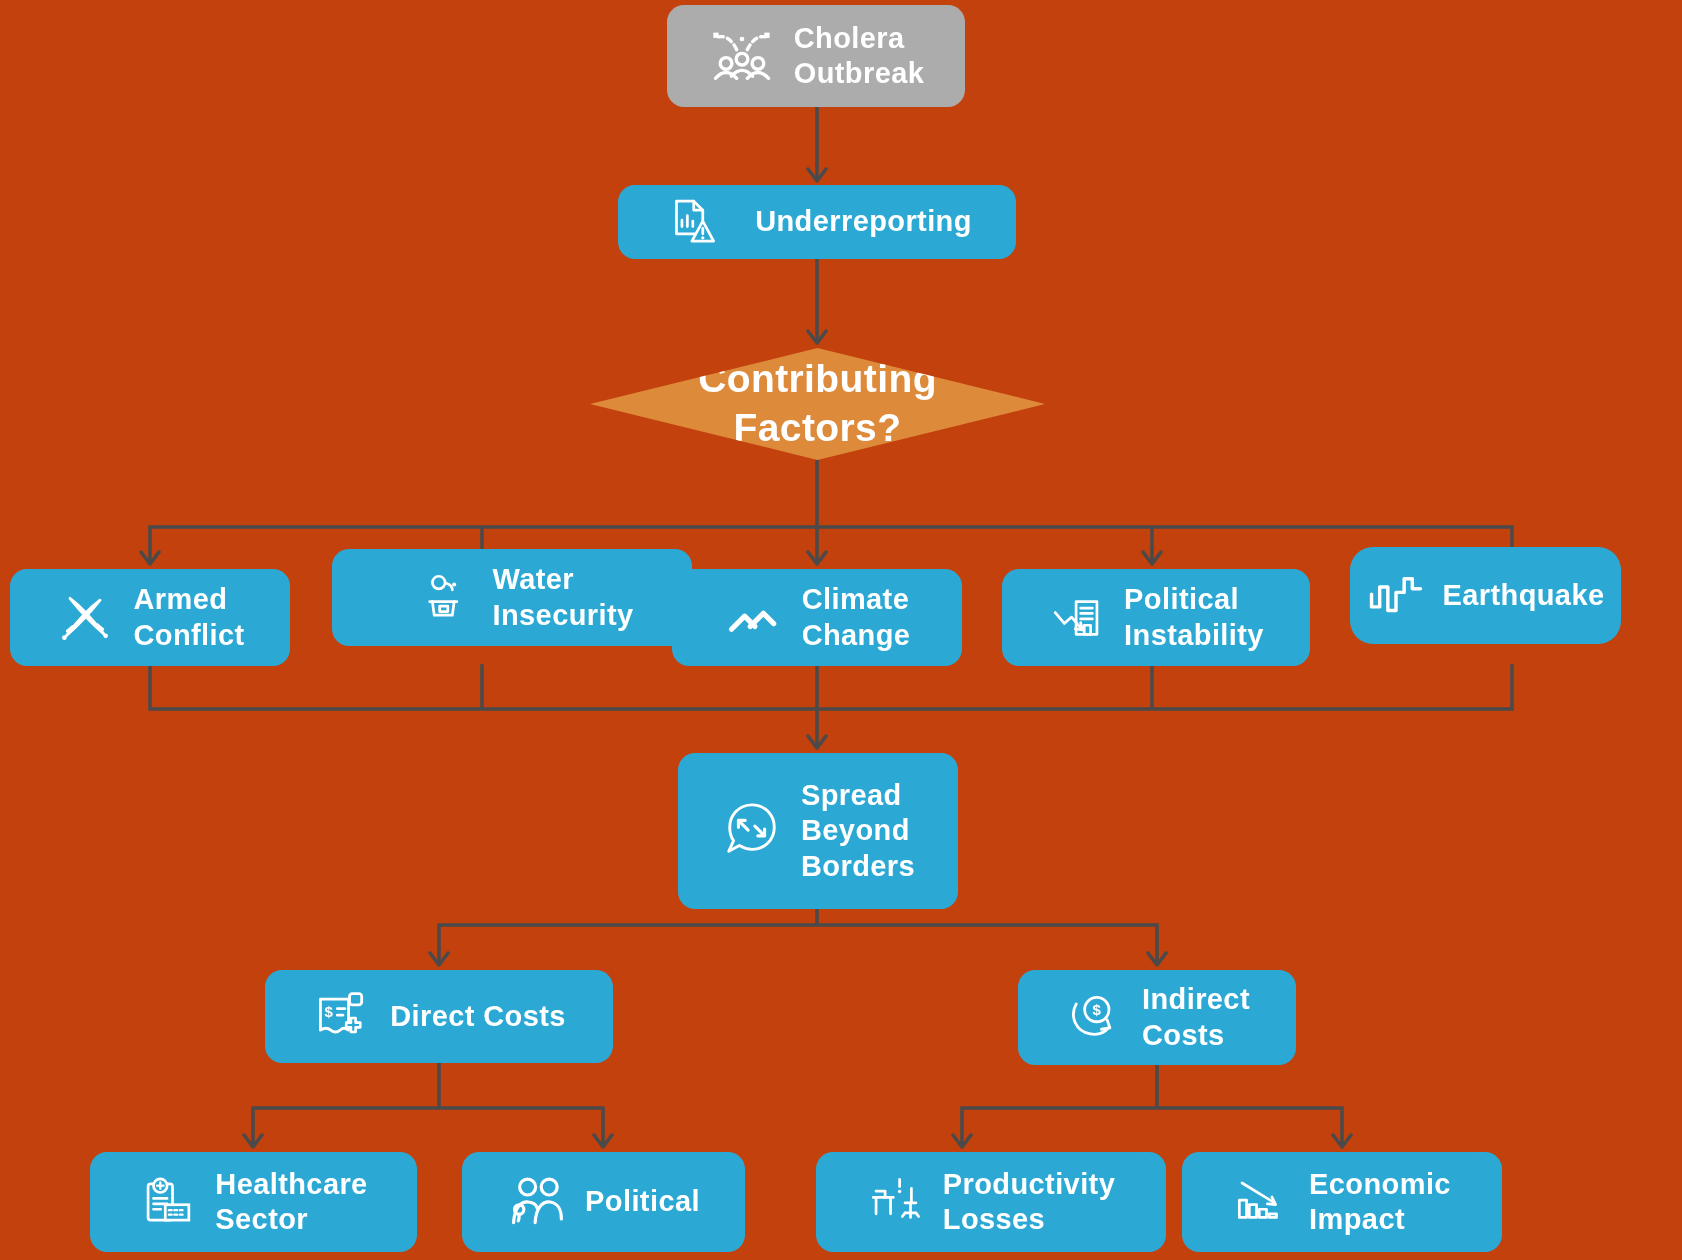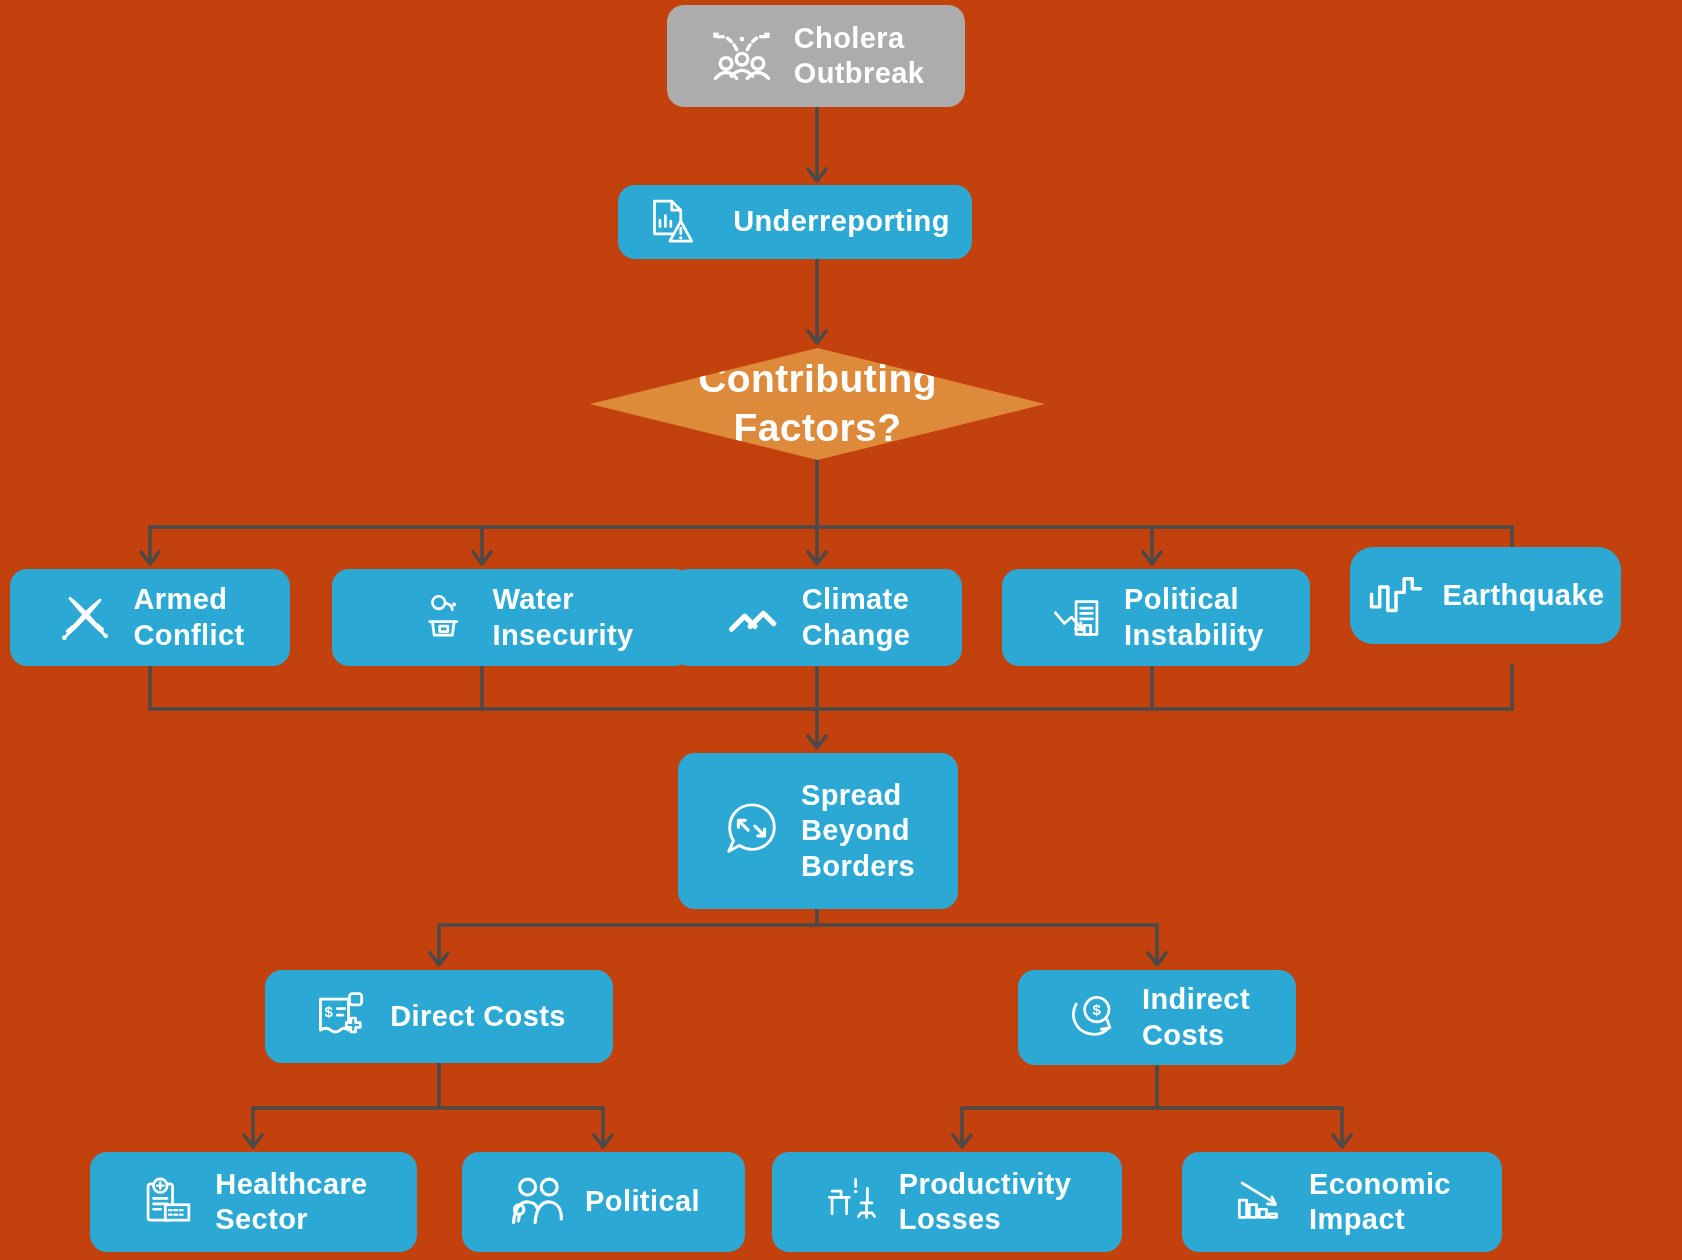--- a/index.html
+++ b/index.html
@@ -88,21 +88,21 @@
           <rect x="5" y="10" width="5" height="5"></rect>
             <rect x="53" y="10" width="5" height="5"></rect>
             <circle cx="32" cy="16" r="2.2"></circle>
         </g>
       </svg>
     </span>
     <span class="label">Cholera
 Outbreak</span>
   </div>
 
-  <div class="node" style="left:618px;top:185px;width:354px;height:74px;gap:35px;">
+  <div class="node" style="left:618px;top:185px;width:398px;height:74px;gap:35px;">
     <span class="icon">
       <svg width="58" height="58" viewBox="0 0 64 64">
         <g stroke="#fff" stroke-width="3" fill="none" stroke-linecap="round" stroke-linejoin="round">
           <path d="M16,9 H35 L45,19 V45 H16 Z"></path>
             <path d="M35,9 V19 H45"></path>
           <path d="M22,37 V30 M28,37 V25 M34,37 V31"></path>
         </g>
         <path d="M45,31 L57,53 H33 Z" fill="var(--node-blue,#2BA9D4)" stroke="#fff" stroke-width="3" stroke-linejoin="round"></path>
         <path d="M45,39 V45" stroke="#fff" stroke-width="3" stroke-linecap="round"></path>
         <circle cx="45" cy="49.5" r="1.8" fill="#fff"></circle>
@@ -125,21 +125,21 @@
           <path d="M19,41 l-6,5 M45,39 l6,5"></path>
         </g>
         <circle cx="10" cy="53" r="2.5" fill="#fff"></circle>
           <circle cx="54" cy="51" r="2.5" fill="#fff"></circle>
       </svg>
     </span>
     <span class="label">Armed
 Conflict</span>
   </div>
 
-  <div class="node" style="left:332px;top:569px;width:360px;height:97px;padding-left:36px;">
+  <div class="node" style="left:332px;top:549px;width:360px;height:97px;padding-left:36px;">
     <span class="icon">
       <svg width="58" height="58" viewBox="0 0 64 64">
         <g stroke="#fff" stroke-width="3" fill="none" stroke-linecap="round" stroke-linejoin="round">
           <circle cx="24" cy="15" r="7"></circle>
           <path d="M33,16 q6,2 6,7"></path>
           <path d="M14,36 H44"></path>
           <path d="M17,36 L19,51 H39 L41,36"></path>
           <rect x="25" y="41" width="9" height="6"></rect>
         </g>
         <circle cx="41" cy="17" r="2.2" fill="#fff"></circle>
@@ -258,21 +258,21 @@
           <path d="M7,54 C8,38 15,31 23,32 C28,32.5 31,35 32,38"></path>
           <path d="M30,54 C31,38 38,31 46,32 C54,33 58,40 58,50"></path>
           <circle cx="13" cy="40" r="5"></circle>
           <path d="M13,46 q0,4 -1,6"></path>
         </g>
       </svg>
     </span>
     <span class="label">Political</span>
   </div>
 
-  <div class="node" style="left:772px;top:1152px;width:350px;height:100px;">
+  <div class="node" style="left:816px;top:1152px;width:350px;height:100px;">
     <span class="icon">
       <svg width="58" height="58" viewBox="0 0 64 64">
         <g stroke="#fff" stroke-width="3" fill="none" stroke-linecap="round" stroke-linejoin="round">
           <path d="M7,27 H29"></path>
           <path d="M10,27 V45 M26,27 V45"></path>
           <path d="M10,20 H20 V27"></path>
           <path d="M36,7 V15"></path>
           <path d="M49,17 V33"></path>
           <path d="M42,33 H54"></path>
           <path d="M48,33 V43"></path>

